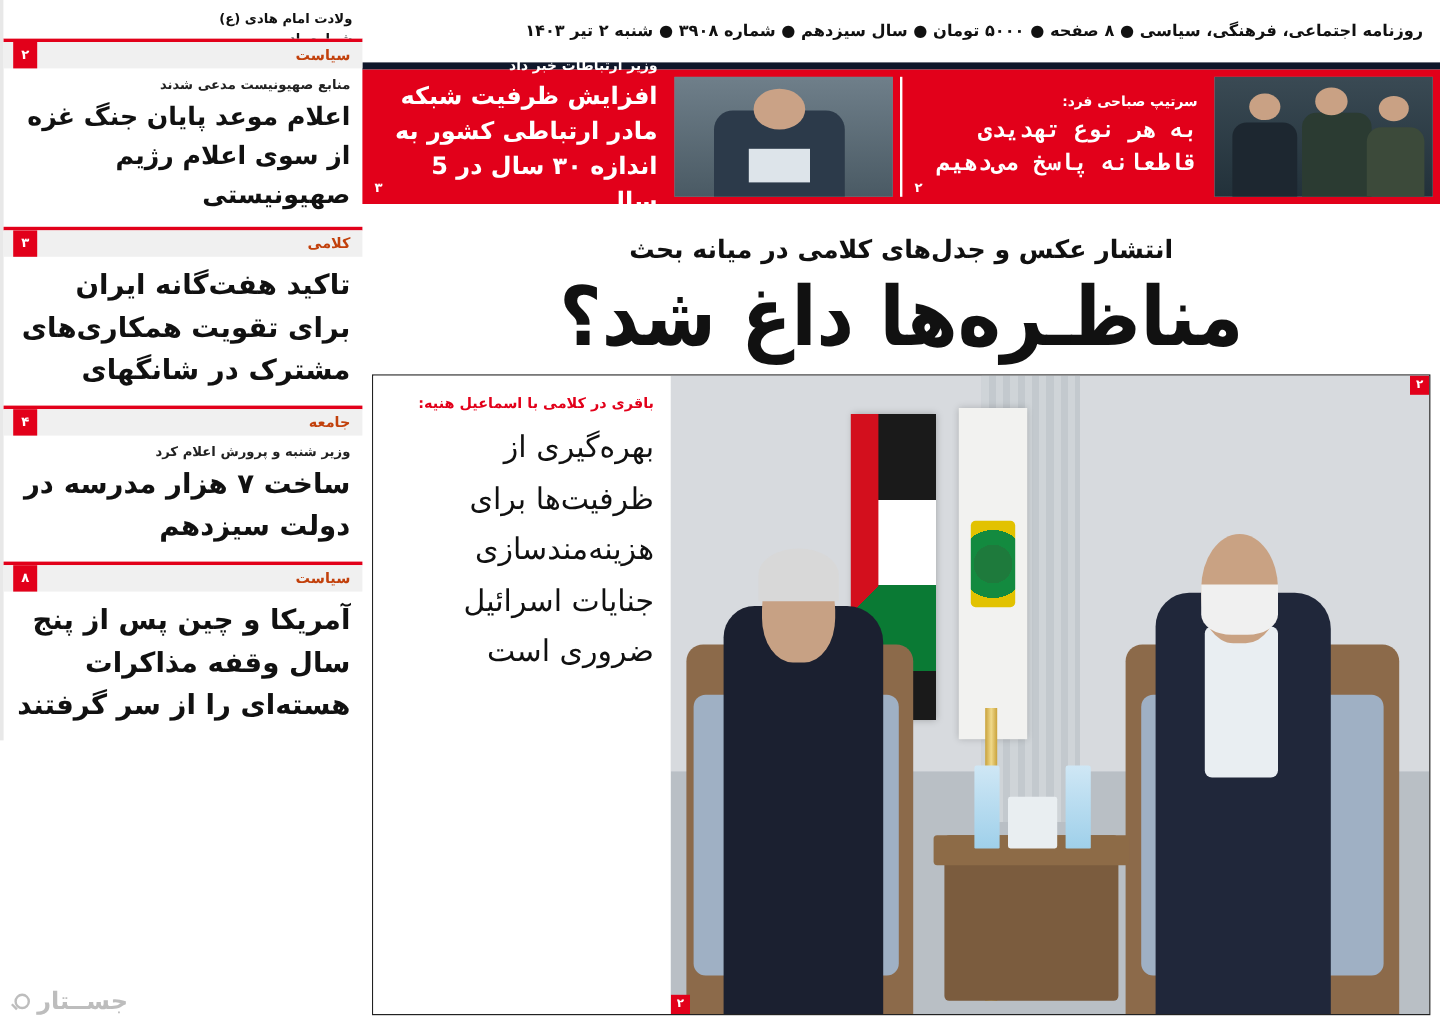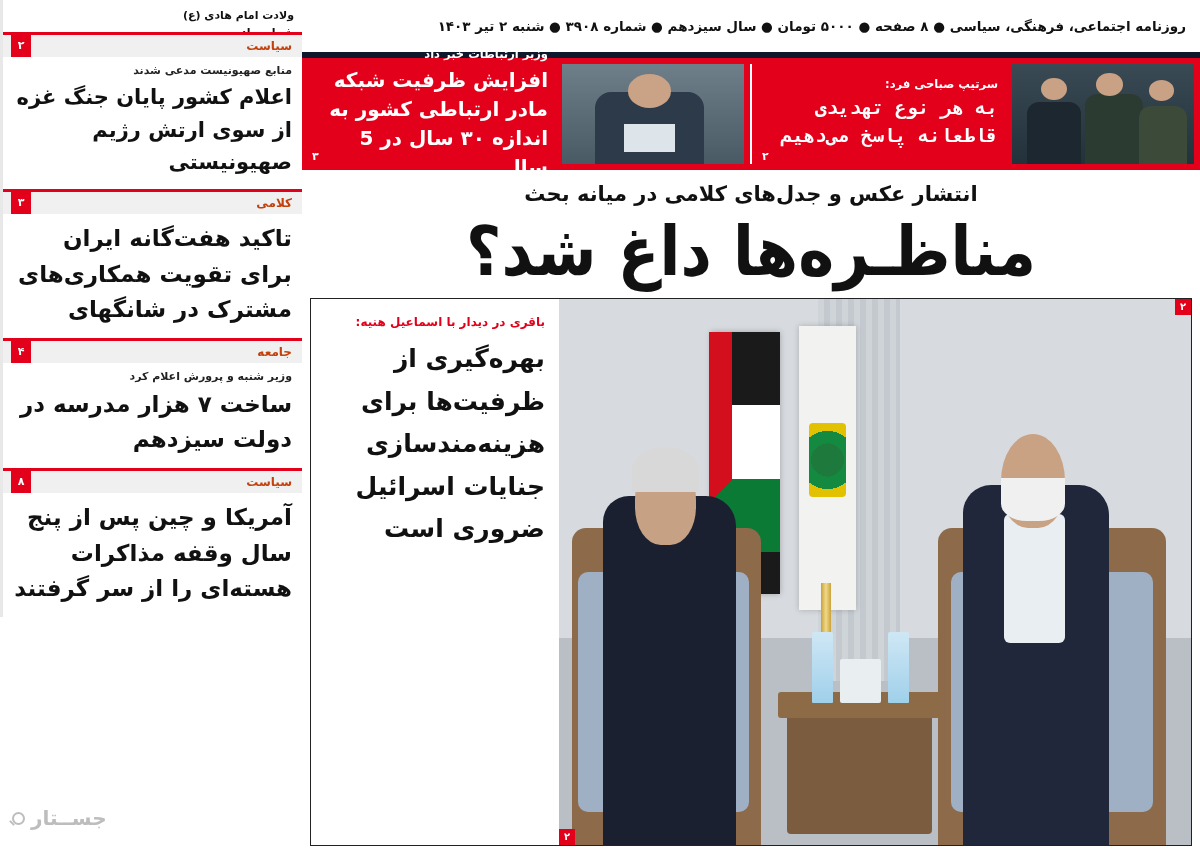--- a/index.html
+++ b/index.html
@@ -148,21 +148,21 @@
   .strip-title { font-size: 20px; font-weight: bold; line-height: 1.45; letter-spacing: -0.4px;}
   .strip-title.sm { font-size: 19px; font-family: Liberation Mono, monospace; }
   .strip-page {
     position: absolute; bottom: 1px; left: 4px;
     font-size: 11px; font-weight: bold; color: #fff;
   }
   .strip-sep { width: 2px; background: #fff; }
 
   
   .lead {
-    padding: 12px 20px 6px 20px;
+    padding: 26px 20px 6px 20px;
     text-align: center;
   }
   .lead-kicker {
     font-size: 21px; font-weight: bold; color: #111; letter-spacing: -0.4px;
     margin-bottom: 6px;
   }
   .lead-title {
     font-size: 61px; font-weight: bold; color: #111;
     letter-spacing: -2px; line-height: 1.15;
     transform: scaleY(1.12);
@@ -184,21 +184,21 @@
   .photo-caption-col {
     width: 248px;
     padding: 16px 14px 10px 12px;
     text-align: right;
     background: #fff;
   }
   .caption-kicker {
     color: #e2001a; font-size: 12px; font-weight: bold; margin-bottom: 9px;
   }
   .caption-title {
-    font-size: 25px; font-weight: bold; color: #111; line-height: 1.7;
+    font-size: 25px; font-weight: normal; color: #111; line-height: 1.7;
     letter-spacing: -0.6px;
   }
   .photo-area {
     flex: 1;
     position: relative;
     background: linear-gradient(#cfd5d8, #b9c1c6);
     overflow: hidden;
   }
   .page-marker-tl {
     position: absolute; top: 0; right: 0;
@@ -207,21 +207,21 @@
     text-align: center; line-height: 16px; z-index: 9;
   }
   .page-marker-bl {
     position: absolute; bottom: 0; left: 0;
     width: 16px; height: 16px; background: #e2001a;
     color: #fff; font-size: 10px; font-weight: bold;
     text-align: center; line-height: 16px; z-index: 9;
   }
   
   .watermark {
-    position: absolute; bottom: 24px; left: 12px;
+    position: absolute; bottom: 8px; left: 12px;
     font-size: 20px; color: #bdbdbd; font-weight: bold;
     letter-spacing: 1px;
     display: flex; align-items: center; gap: 6px; text-align: center;
   }
   .watermark .mag {
     width: 13px; height: 13px; border: 2px solid #bdbdbd; border-radius: 50%;
     position: relative; display: inline-block;
   }
   .watermark .mag::after {
     content: ""; position: absolute; width: 6px; height: 2px; background: #bdbdbd;
@@ -336,21 +336,21 @@
     </div>
 
     <div class="side-list">
 
       <div class="side-item">
         <div class="side-head">
           <span class="side-cat">سیاست</span>
           <span class="side-page">۲</span>
         </div>
         <div class="side-kicker">منابع صهیونیست مدعی شدند</div>
-        <div class="side-title">اعلام کشور پایان جنگ غزه از سوی ارتش رژیم صهیونیستی</div>
+        <div class="side-title">اعلام موعد پایان جنگ غزه از سوی اعلام رژیم صهیونیستی</div>
       </div>
 
       <div class="side-item">
         <div class="side-head">
           <span class="side-cat">کلامی</span>
           <span class="side-page">۳</span>
         </div>
         <div class="side-title big">تاکید هفت‌گانه ایران برای تقویت همکاری‌های مشترک در شانگهای</div>
       </div>
 
@@ -415,21 +415,21 @@
 
     <div class="lead">
       <div class="lead-kicker">انتشار عکس و جدل‌های کلامی در میانه بحث</div>
       <div class="lead-title">مناظـره‌ها داغ شد؟</div>
     </div>
 
     <div class="photo-block">
       <div class="page-marker-tl">۲</div>
 
       <div class="photo-caption-col">
-        <div class="caption-kicker">باقری در دیدار با اسماعیل هنیه:</div>
+        <div class="caption-kicker">باقری در کلامی با اسماعیل هنیه:</div>
         <div class="caption-title">بهره‌گیری از ظرفیت‌ها برای هزینه‌مندسازی جنایات اسرائیل ضروری است</div>
       </div>
 
       <div class="photo-area">
         <div class="scene">
           <div class="wall-top"></div>
           <div class="wall-bot"></div>
           <div class="curtain"></div>
           <div class="flag-pal"></div>
           <div class="flag-white"></div>

